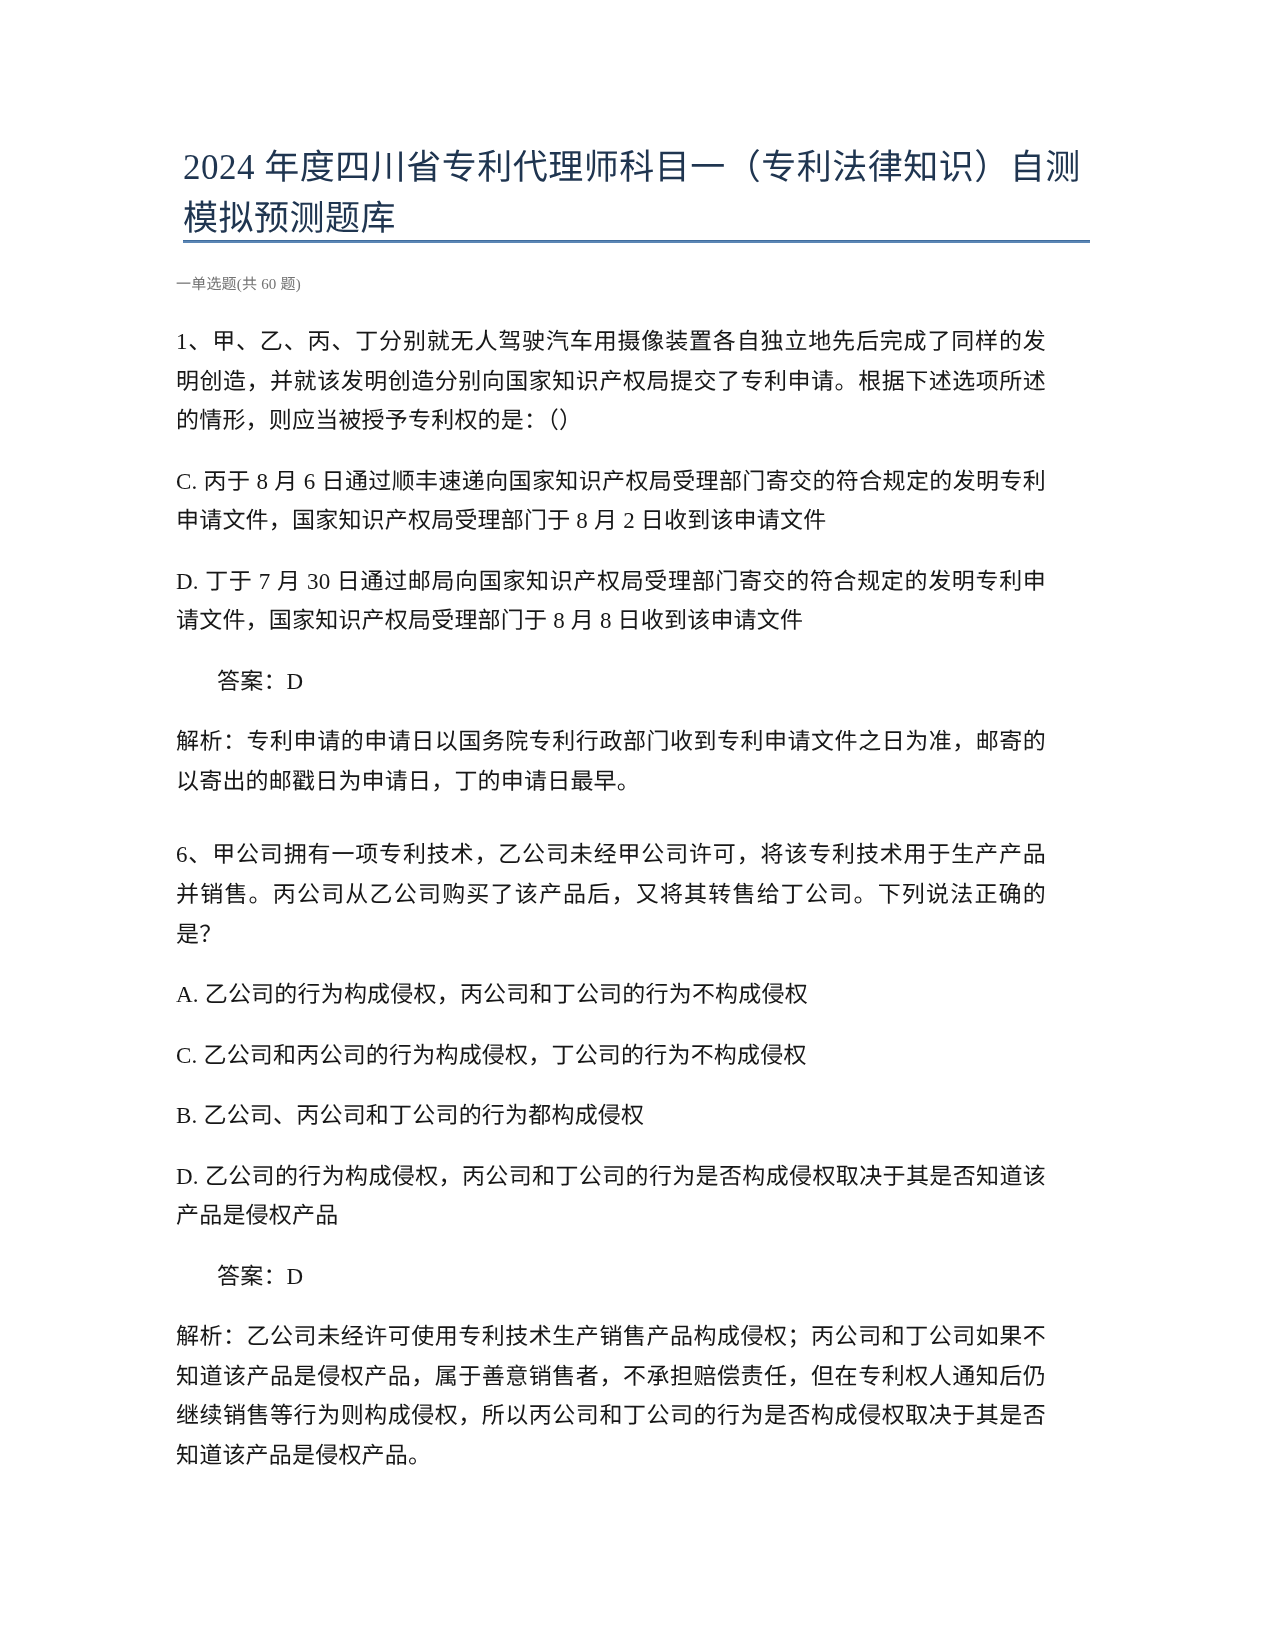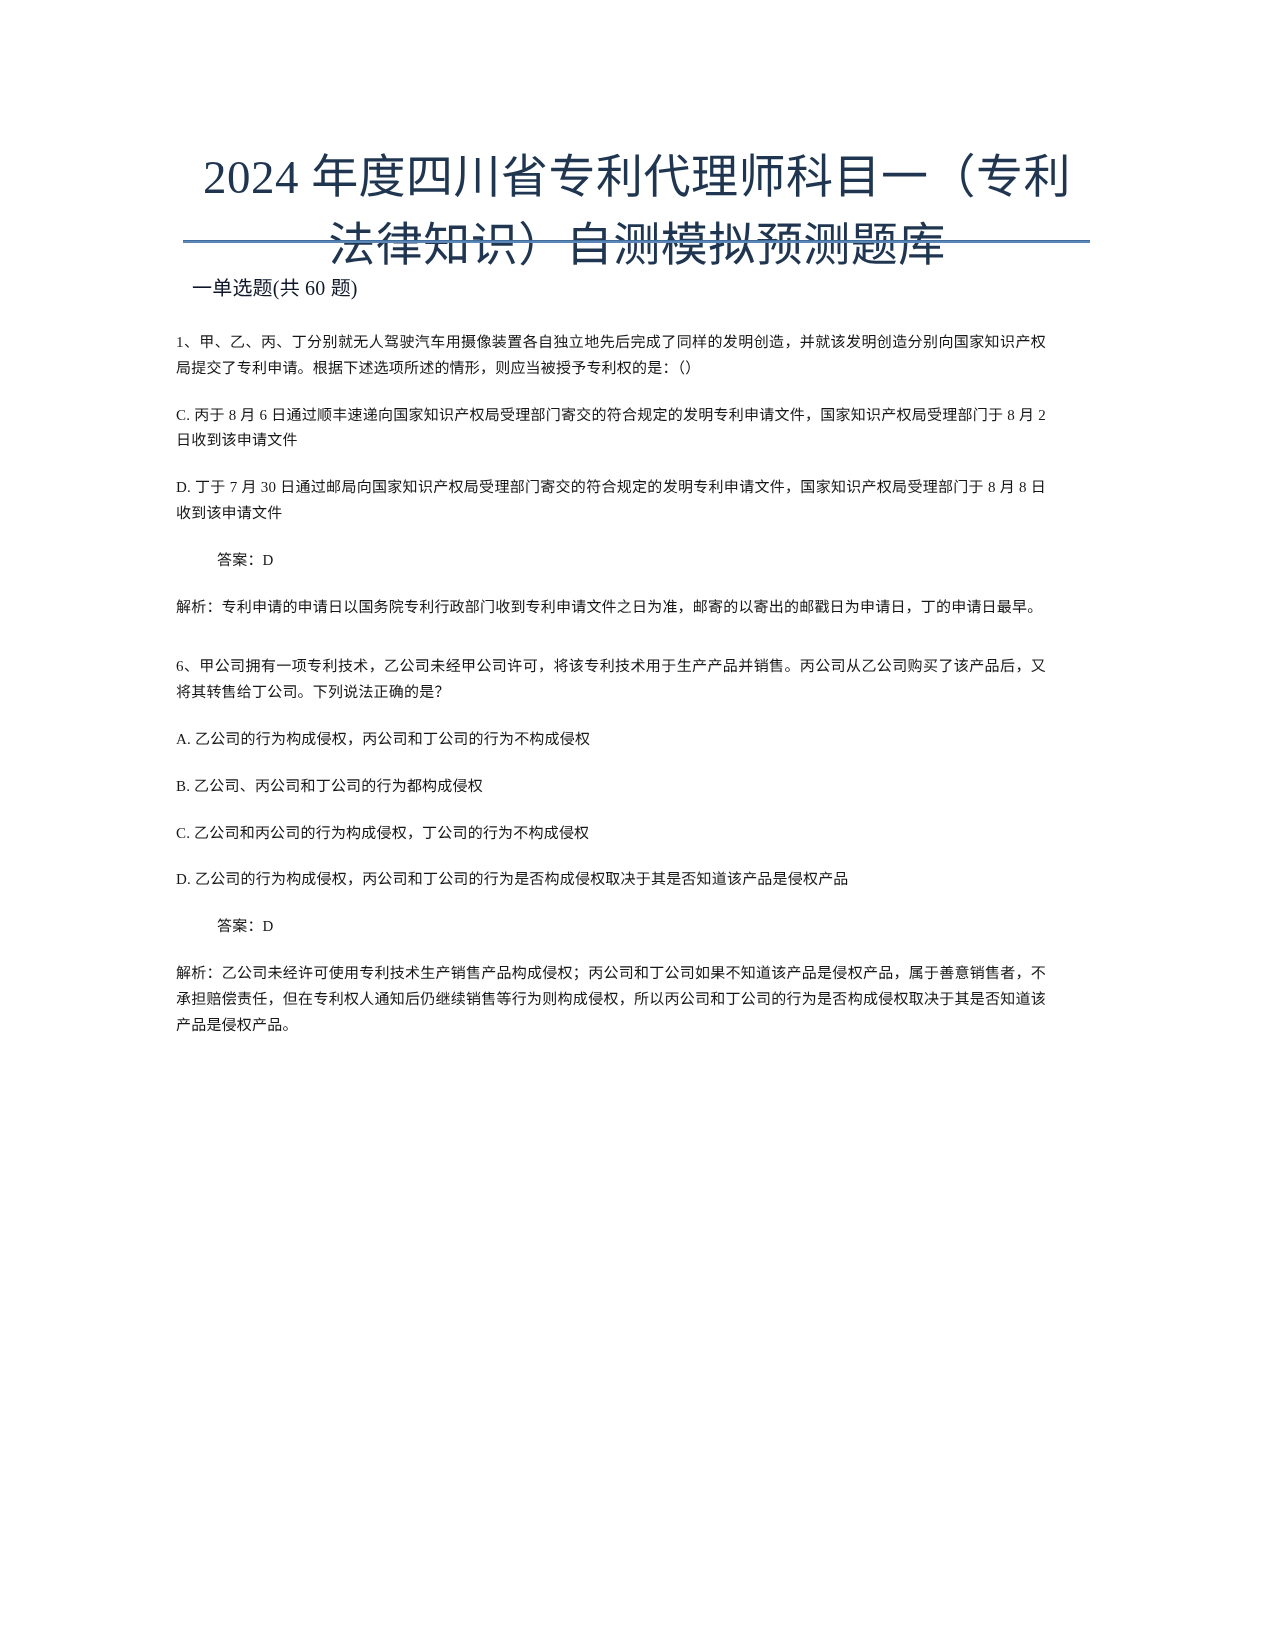--- a/index.html
+++ b/index.html
@@ -27,23 +27,23 @@
     padding: 0;
   }
 
   .doc-title {
     margin: 0;
     padding: 0;
     position: absolute;
     left: 183px;
     top: 143px;
     width: 908px;
-    text-align: center;
+    text-align: left;
     font-family: "Liberation Serif", "DejaVu Serif", serif;
-    font-size: 47px;
+    font-size: 35px;
     line-height: 1.45;
     font-weight: normal;
     color: #1f3550;
     letter-spacing: 0.5px;
   }
 
   .title-rule {
     position: absolute;
     left: 183px;
     top: 240px;
@@ -55,29 +55,29 @@
   }
 
   .content {
     position: absolute;
     left: 176px;
     top: 272px;
     width: 870px;
   }
 
   .section-head {
-    font-size: 20px;
+    font-size: 15px;
     line-height: 1.6;
-    margin: 0 0 26px 16px;
-    color: #0f172a;
+    margin: 0 0 26px 0;
+    color: #737373;
     letter-spacing: 0.2px;
   }
 
   .para {
-    font-size: 15px;
+    font-size: 23px;
     line-height: 1.72;
     margin: 0 0 20px 0;
     color: #171717;
     text-align: justify;
     text-justify: inter-ideograph;
     letter-spacing: 0.2px;
   }
 
   .para.question {
     margin-bottom: 21px;
@@ -117,21 +117,21 @@
       <p class="para question">1、甲、乙、丙、丁分别就无人驾驶汽车用摄像装置各自独立地先后完成了同样的发明创造，并就该发明创造分别向国家知识产权局提交了专利申请。根据下述选项所述的情形，则应当被授予专利权的是：（）</p>
       <p class="para option">C. 丙于 8 月 6 日通过顺丰速递向国家知识产权局受理部门寄交的符合规定的发明专利申请文件，国家知识产权局受理部门于 8 月 2 日收到该申请文件</p>
       <p class="para option">D. 丁于 7 月 30 日通过邮局向国家知识产权局受理部门寄交的符合规定的发明专利申请文件，国家知识产权局受理部门于 8 月 8 日收到该申请文件</p>
       <p class="para answer">答案：D</p>
       <p class="para analysis">解析：专利申请的申请日以国务院专利行政部门收到专利申请文件之日为准，邮寄的以寄出的邮戳日为申请日，丁的申请日最早。</p>
     </div>
 
     <div class="q-block">
       <p class="para question">6、甲公司拥有一项专利技术，乙公司未经甲公司许可，将该专利技术用于生产产品并销售。丙公司从乙公司购买了该产品后，又将其转售给丁公司。下列说法正确的是？</p>
       <p class="para option">A. 乙公司的行为构成侵权，丙公司和丁公司的行为不构成侵权</p>
+      <p class="para option">C. 乙公司和丙公司的行为构成侵权，丁公司的行为不构成侵权</p>
       <p class="para option">B. 乙公司、丙公司和丁公司的行为都构成侵权</p>
-      <p class="para option">C. 乙公司和丙公司的行为构成侵权，丁公司的行为不构成侵权</p>
       <p class="para option">D. 乙公司的行为构成侵权，丙公司和丁公司的行为是否构成侵权取决于其是否知道该产品是侵权产品</p>
       <p class="para answer">答案：D</p>
       <p class="para analysis">解析：乙公司未经许可使用专利技术生产销售产品构成侵权；丙公司和丁公司如果不知道该产品是侵权产品，属于善意销售者，不承担赔偿责任，但在专利权人通知后仍继续销售等行为则构成侵权，所以丙公司和丁公司的行为是否构成侵权取决于其是否知道该产品是侵权产品。</p>
     </div>
 
   </div>
 </div>
 
 </body></html>

